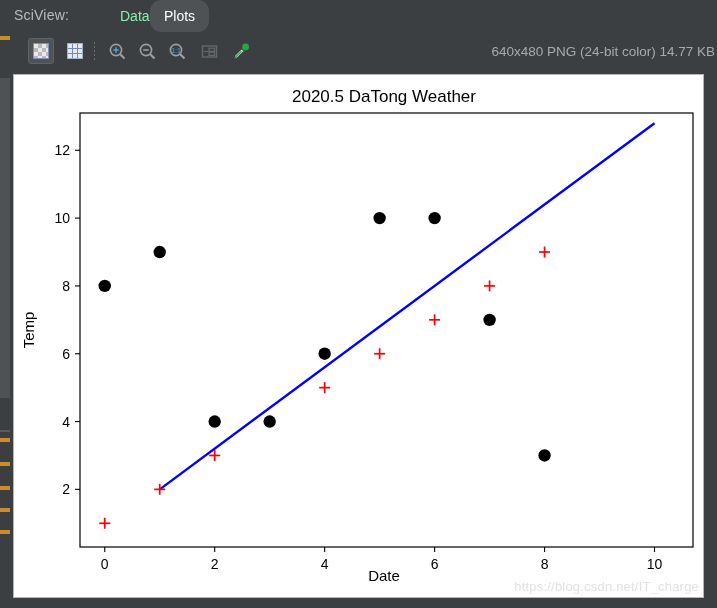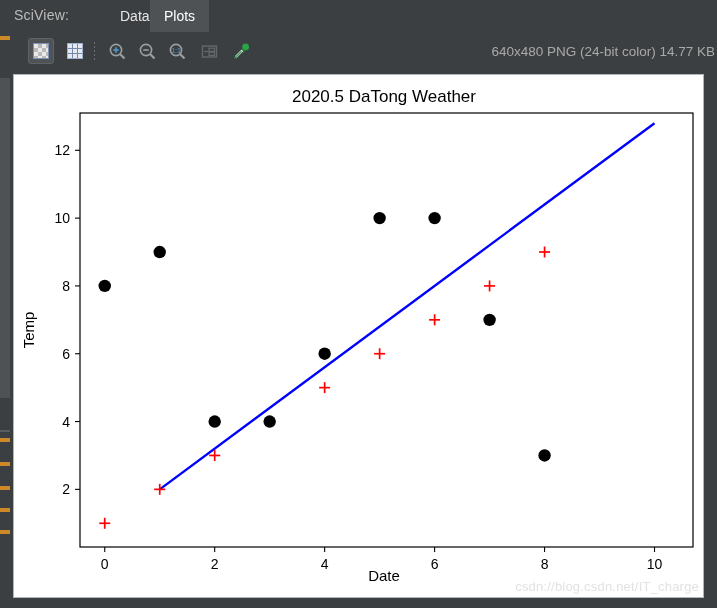--- a/index.html
+++ b/index.html
@@ -24,24 +24,24 @@
   .gutter .tick{position:absolute;left:0;width:10px;height:2px;background:#5a5d5f;}
 
   
   .tabbar{position:absolute;left:2px;top:0;width:707px;height:32px;background:#3c3f41;}
   .tabbar .sv-label{
     position:absolute;left:12px;top:7px;
     font-size:14px;color:#bbbbbb;letter-spacing:.2px;
   }
   .tab{
     position:absolute;top:0;height:32px;line-height:32px;
-    font-size:14px;color:#e5e5e5;padding:0 14px;cursor:default;
+    font-size:14px;color:#86efac;padding:0 14px;cursor:default;
   }
   .tab.data{left:104px;}
-  .tab.plots{left:148px;background:#4e5254;color:#ffffff;}
+  .tab.plots{left:148px;background:#4e5254;color:#ffffff;border-radius:11px;}
 
   
   .toolbar{position:absolute;left:20px;top:32px;width:707px;height:40px;background:#3c3f41;}
   .tbtn{
     position:absolute;top:6px;width:26px;height:26px;
     border-radius:3px;display:flex;align-items:center;justify-content:center;
     cursor:default;
   }
   .tbtn.active{background:#4f5355;border:1px solid #5e6366;box-sizing:border-box;}
   .sep{position:absolute;top:10px;width:1px;height:20px;
@@ -251,16 +251,16 @@
             <g>
               <line x1="525.0605381165919" y1="177.015625" x2="536.0605381165919" y2="177.015625" stroke="#ff0000" stroke-width="1.7"></line>
               <line x1="530.5605381165919" y1="171.515625" x2="530.5605381165919" y2="182.515625" stroke="#ff0000" stroke-width="1.7"></line>
             </g>
           </g>
 
         <text id="xlabel" x="370" y="506" font-size="15" text-anchor="middle" fill="#000000" font-family="Liberation Sans, sans-serif">Date</text>
         <text id="ylabel" x="20" y="255" font-size="15" text-anchor="middle" fill="#000000" transform="rotate(-90 20 255)" font-family="Liberation Sans, sans-serif">Temp</text>
       </svg>
     </div>
-    <div class="watermark">csdn://blog.csdn.net/IT_charge</div>
+    <div class="watermark">https://blog.csdn.net/IT_charge</div>
   </div>
 
 </div>
 
 </body></html>

